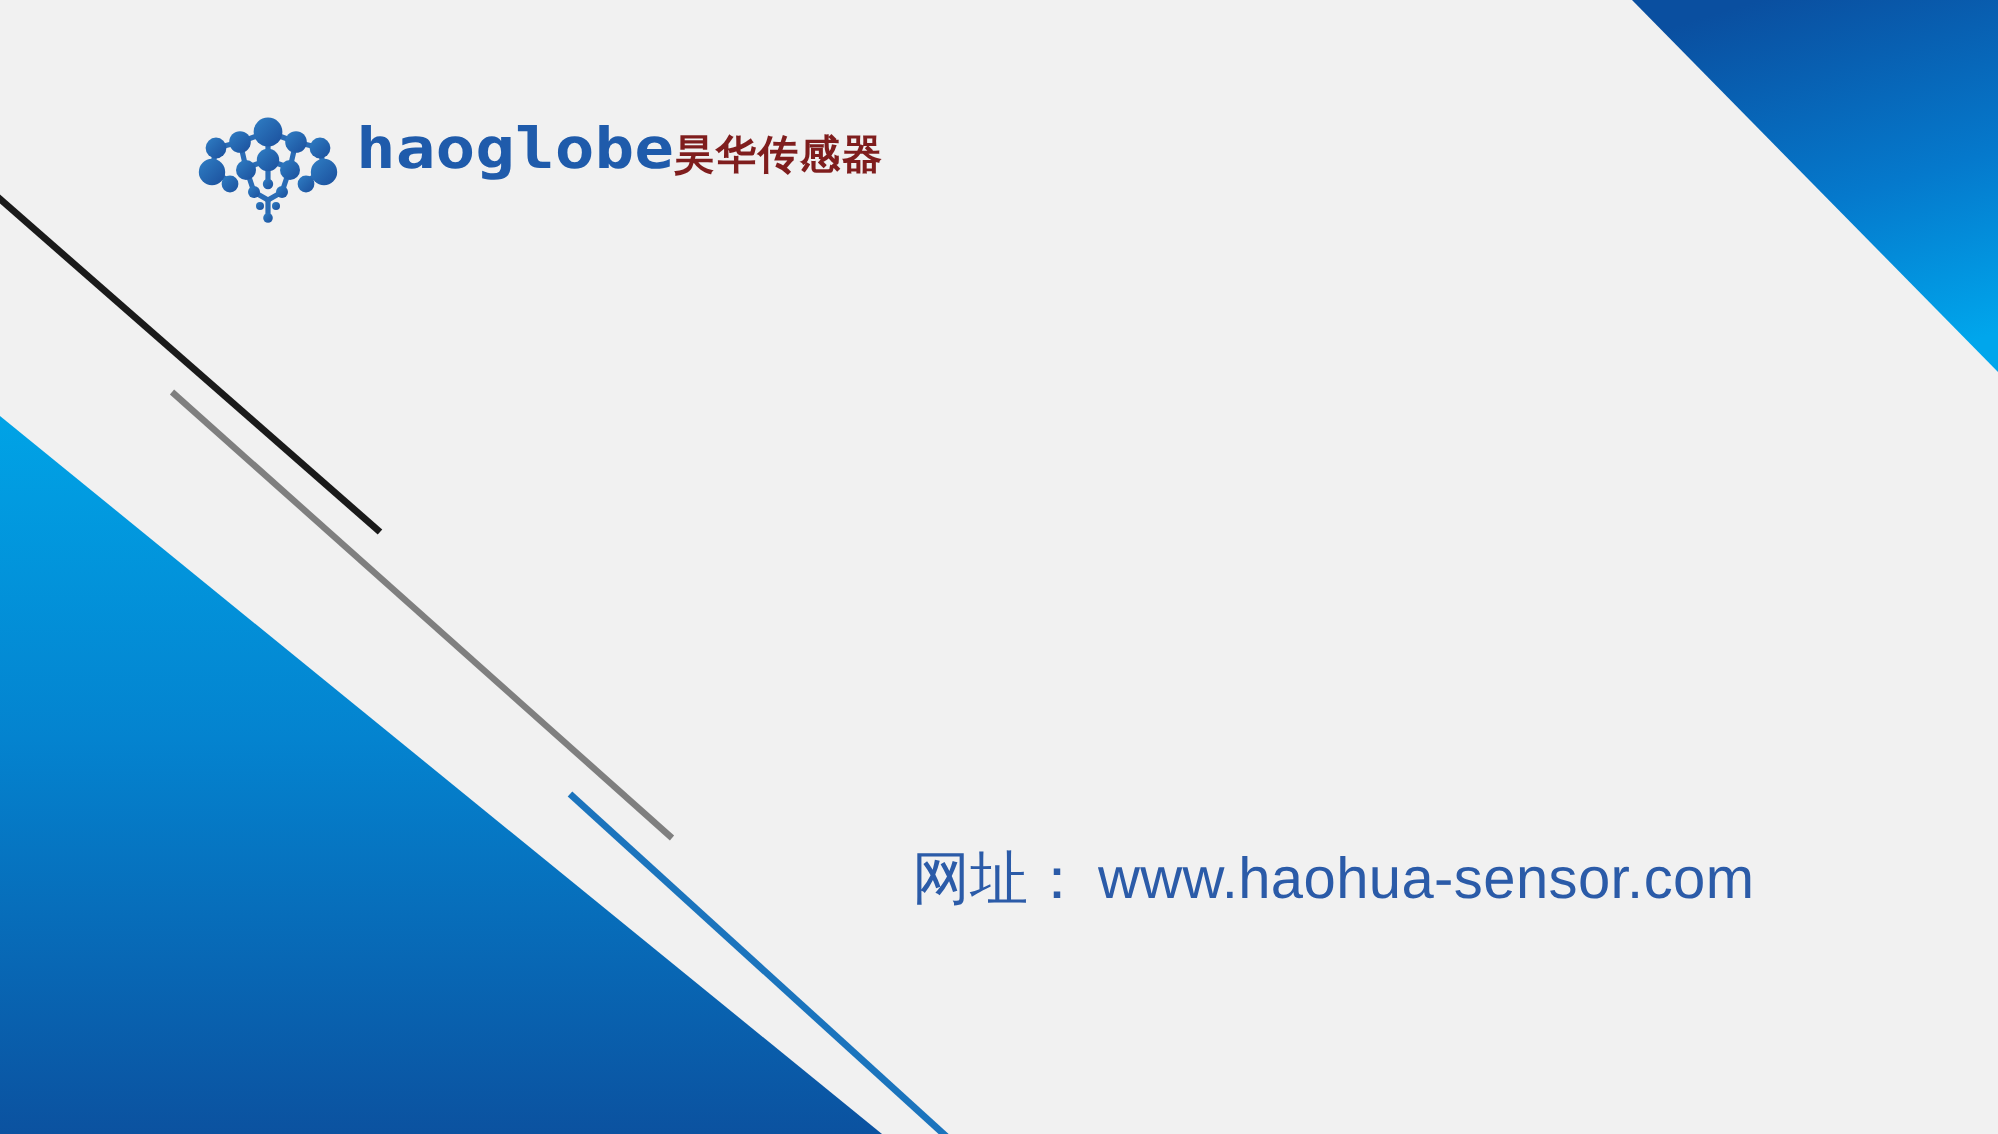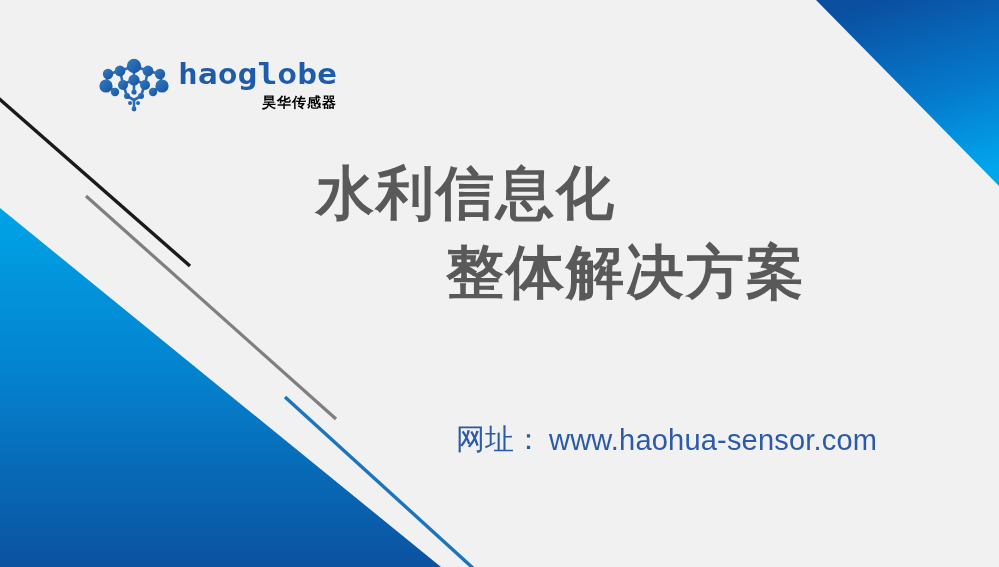--- a/index.html
+++ b/index.html
@@ -38,38 +38,38 @@
   }
   .logo-mark {
     width: 76px;
     height: 58px;
     flex: 0 0 auto;
   }
   .logo-text-wrap {
     margin-left: 6px;
     margin-top: 2px;
     display: flex;
-    flex-direction: column;
-    align-items: flex-end;
+    flex-direction: row;
+    align-items: center;
   }
   .logo-wordmark {
     font-family: "DejaVu Sans Mono", "Liberation Mono", monospace;
     font-size: 33px;
     font-weight: 700;
     letter-spacing: 0px;
     color: #1f5bab;
     line-height: 1;
     transform: scaleY(0.86);
     transform-origin: left top;
     white-space: nowrap;
   }
   .logo-sub {
-    font-size: 14px;
+    font-size: 20px;
     font-weight: 700;
-    color: #000000;
+    color: #7f1d1d;
     letter-spacing: 1px;
     line-height: 1;
     margin-top: 2px;
     white-space: nowrap;
   }
 
   
   .title-block {
     position: absolute;
     left: 0;
@@ -193,23 +193,19 @@
         <circle cx="42" cy="45" r="2.0"></circle>
         <circle cx="38" cy="51" r="2.4"></circle>
       </g>
     </svg>
     <div class="logo-text-wrap">
       <div class="logo-wordmark">haoglobe</div>
       <div class="logo-sub">昊华传感器</div>
     </div>
   </div>
 
-  <div class="title-block">
-    <div class="title-line title-line-1">水利信息化</div>
-    <div class="title-line title-line-2">整体解决方案</div>
-  </div>
 
   <div class="website">
     <span class="website-label">网址：</span>
     <span class="website-url">www.haohua-sensor.com</span>
   </div>
 
 </div>
 
 </body></html>

